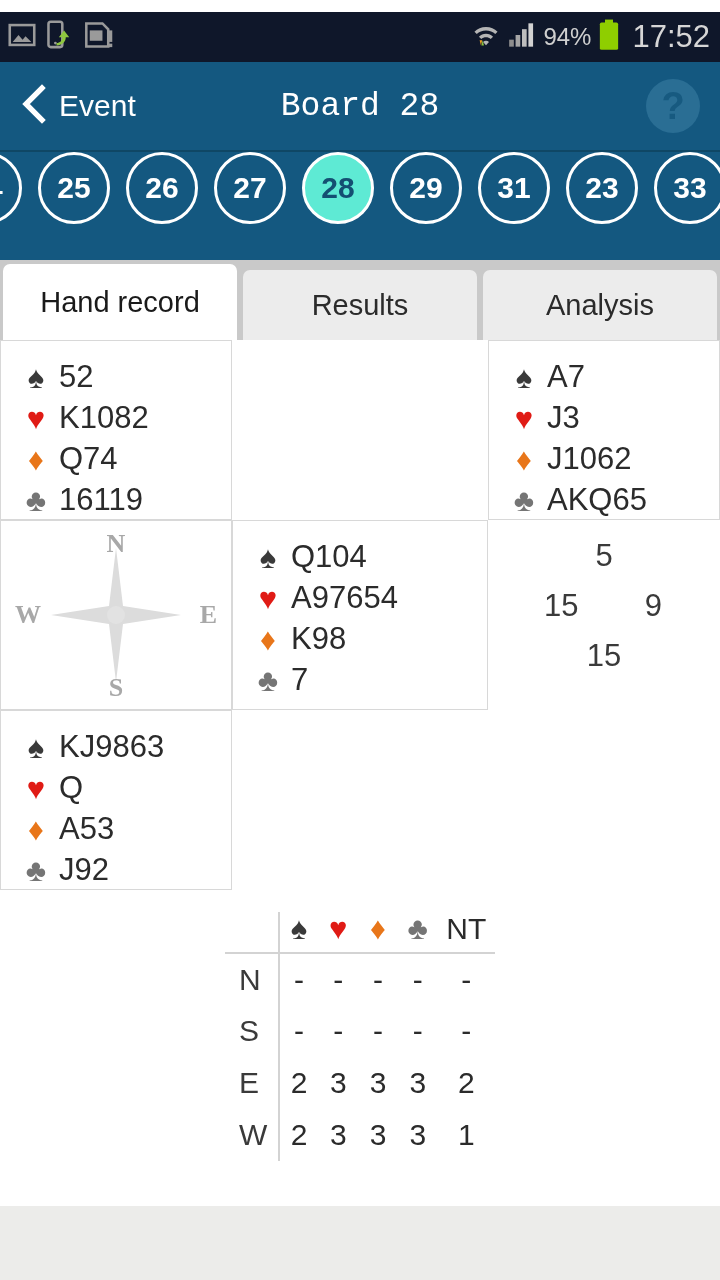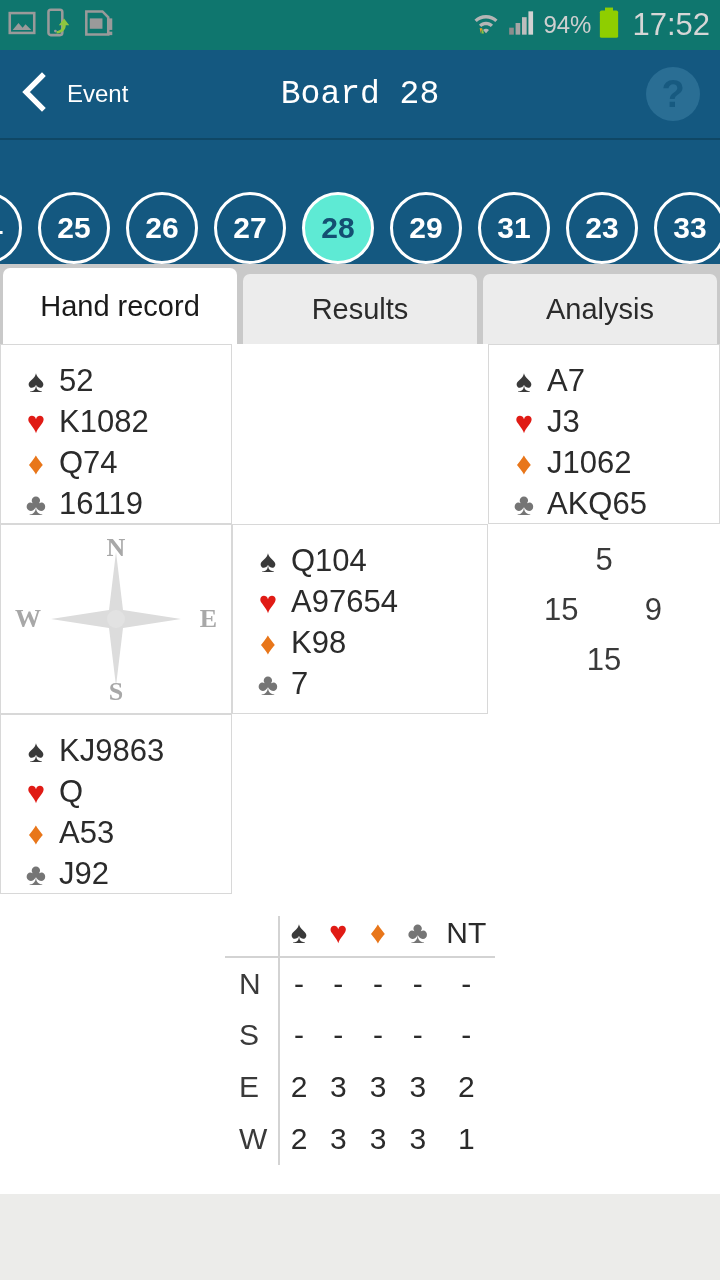--- a/index.html
+++ b/index.html
@@ -6,50 +6,50 @@
   html, body {
     width:720px; height:1280px;
     background:#ffffff;
     font-family:"Liberation Sans", sans-serif;
     overflow:hidden;
   }
   #app { position:relative; width:720px; height:1280px; background:#fff; }
 
   
   .statusbar {
-    height:50px; background:#0f766e; display:flex; align-items:center;
-    padding:0 10px 0 8px; position:relative;
+    height:50px; background:#0f172a; display:flex; align-items:center;
+    padding:0 10px 0 8px; position:relative;margin-top:12px;
   }
   .sb-left { display:flex; align-items:center; gap:10px; }
   .sb-right { margin-left:auto; display:flex; align-items:center; gap:7px; }
   .sb-pct { color:#cfcfcf; font-size:24px; letter-spacing:0px; }
   .sb-time { color:#d6d6d6; font-size:31px; letter-spacing:0px; margin-left:5px;text-align:center; }
 
   
   .header {
     height:90px; background:#145880; display:flex; align-items:center;
     position:relative; border-bottom:2px solid #0f4765;
   }
   .back-wrap { display:flex; align-items:center; gap:13px; padding-left:22px; cursor:pointer; }
-  .back-label { color:#ffffff; font-size:24px;margin-left:8px; }
+  .back-label { color:#ffffff; font-size:30px; }
   .header-title {
     position:absolute; left:0; right:0; text-align:center;
     color:#ffffff; font-size:33px; font-family:Liberation Mono, monospace;
     pointer-events:none;
   }
   .help-btn {
     position:absolute; right:20px; width:54px; height:54px; border-radius:50%;
     background:#2a6e94; display:flex; align-items:center; justify-content:center;
     color:#175a80; font-size:38px; font-weight:bold; cursor:pointer;
     font-family:"Liberation Sans", sans-serif;
   }
 
   
   .boardstrip {
-    height:124px; background:#145880; display:flex; align-items:flex-end;
+    height:108px; background:#145880; display:flex; align-items:flex-start;
     overflow:hidden; position:relative; padding-left:0px;
   }
   .bchip {
     flex:0 0 auto; width:72px; height:72px; border-radius:50%;
     border:3px solid #ffffff; display:flex; align-items:center; justify-content:center;
     color:#ffffff; font-size:30px; font-weight:bold; margin-right:16px; cursor:pointer;
     font-family:"Liberation Sans", sans-serif;
   }
   .bchip.partial { margin-left:-50px; }
   .bchip.active { background:#5eead4; color:#144f72; border-color:#ffffff; }

